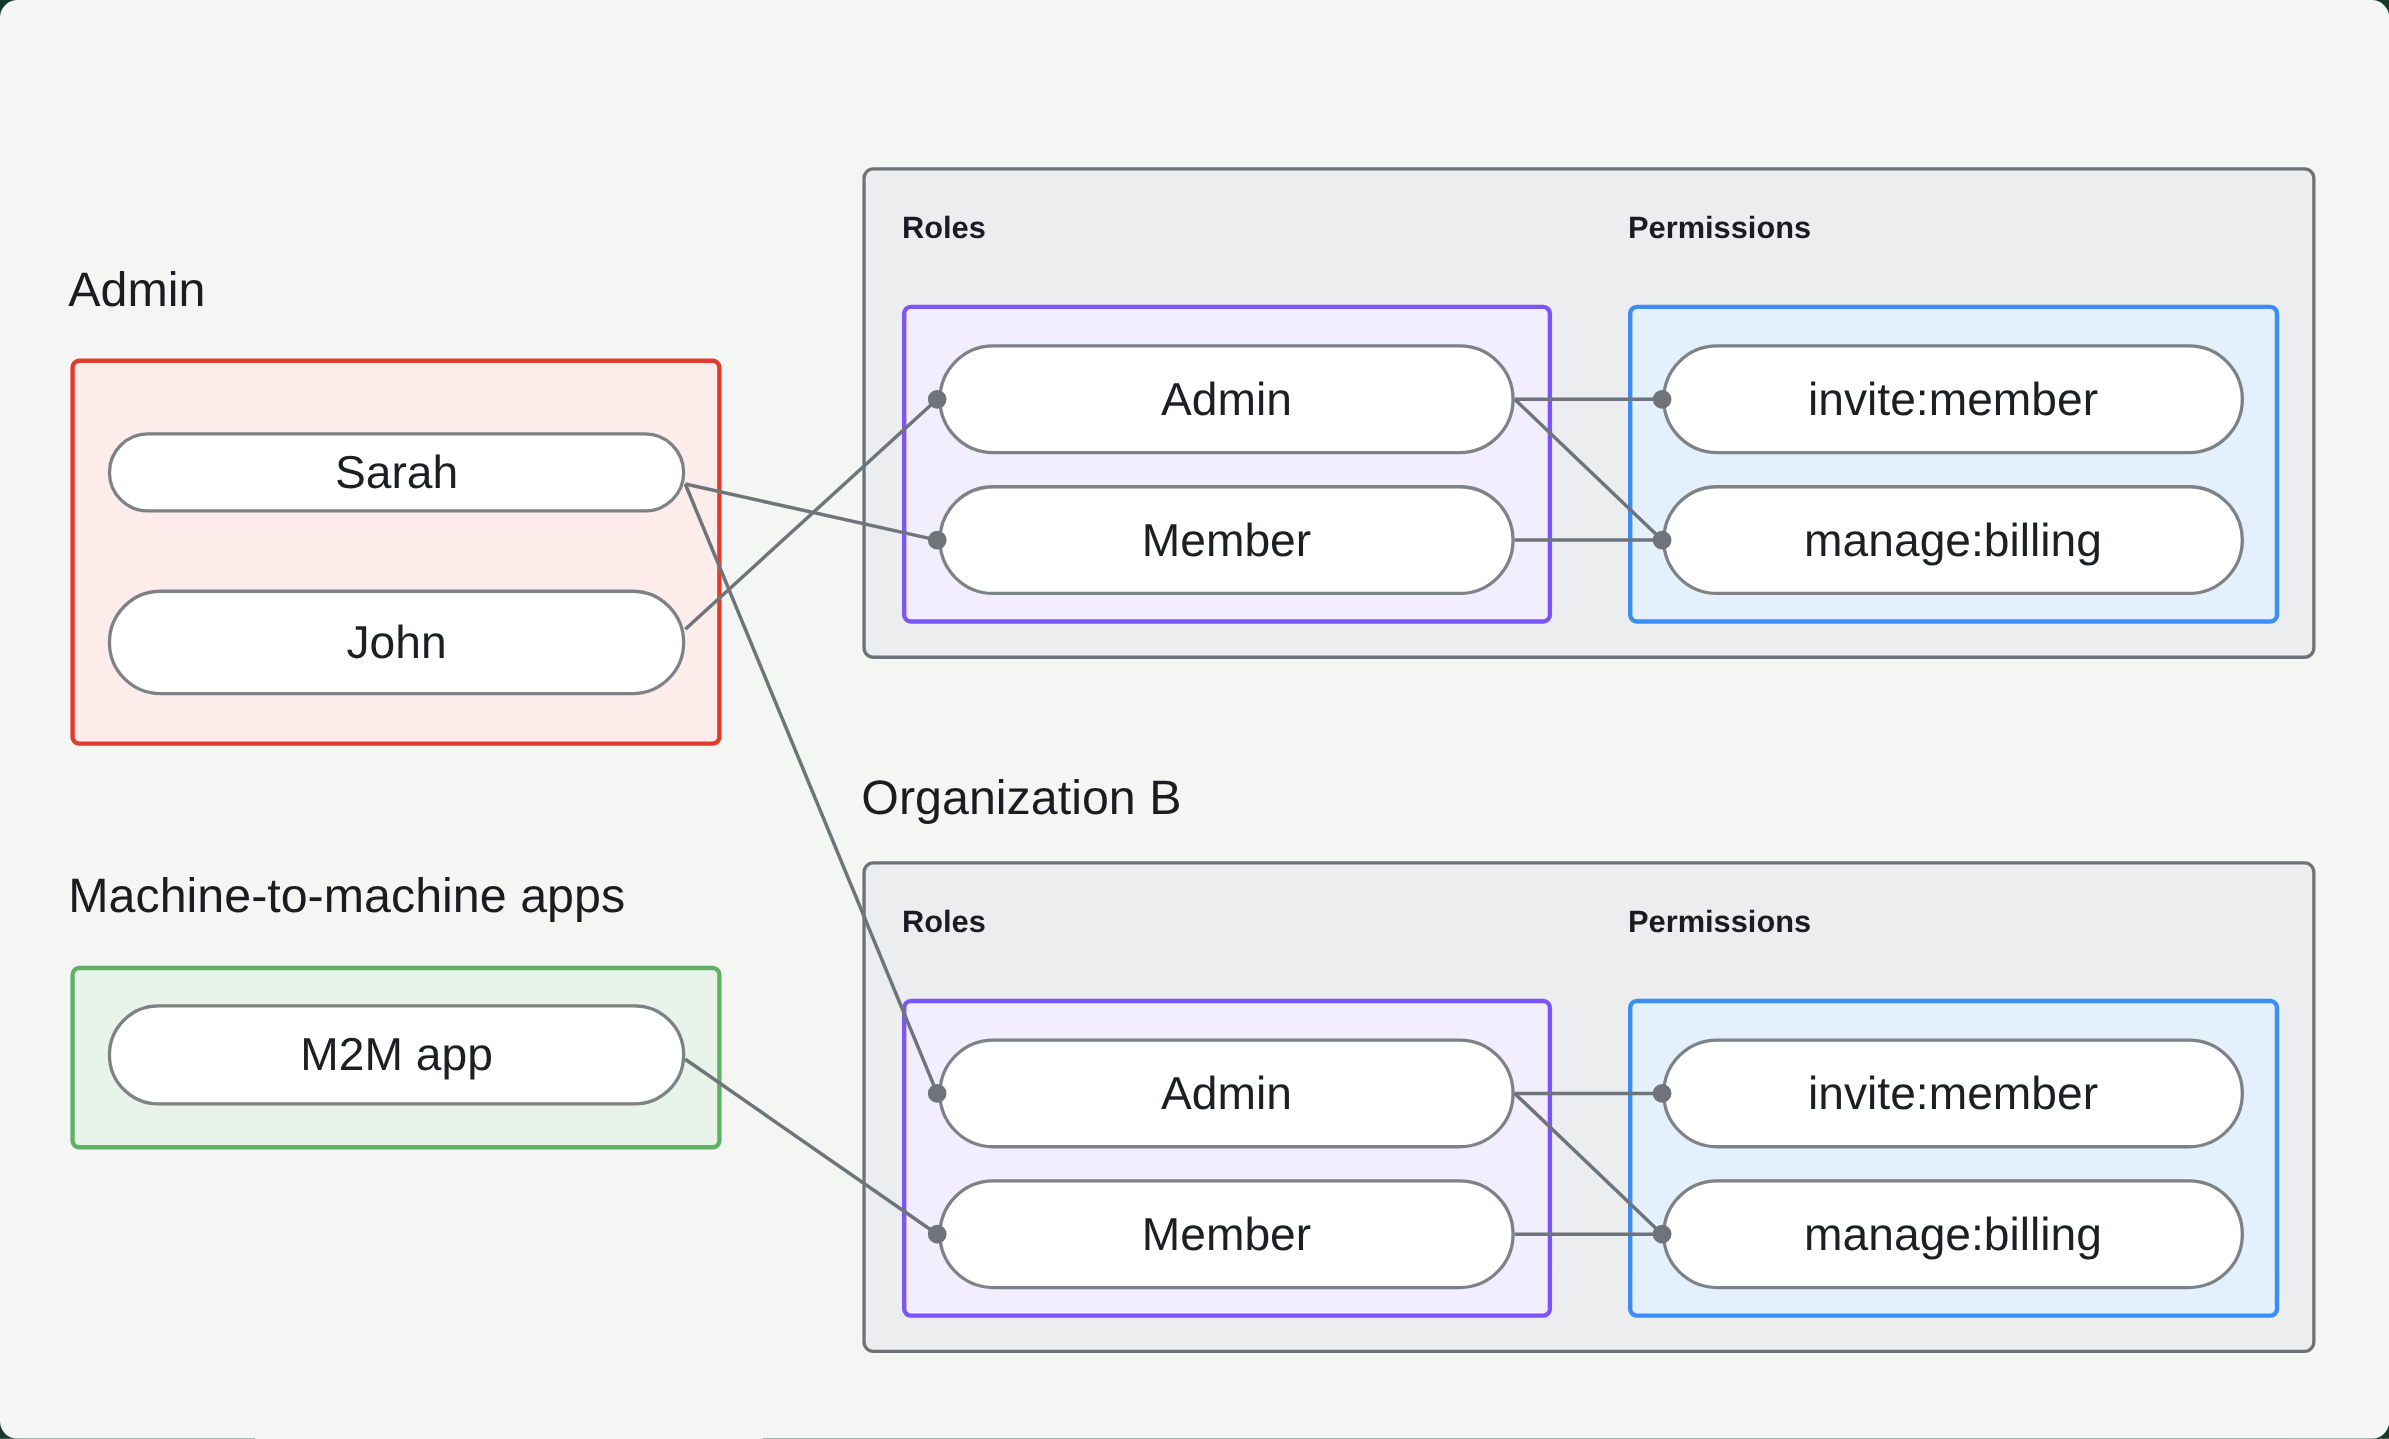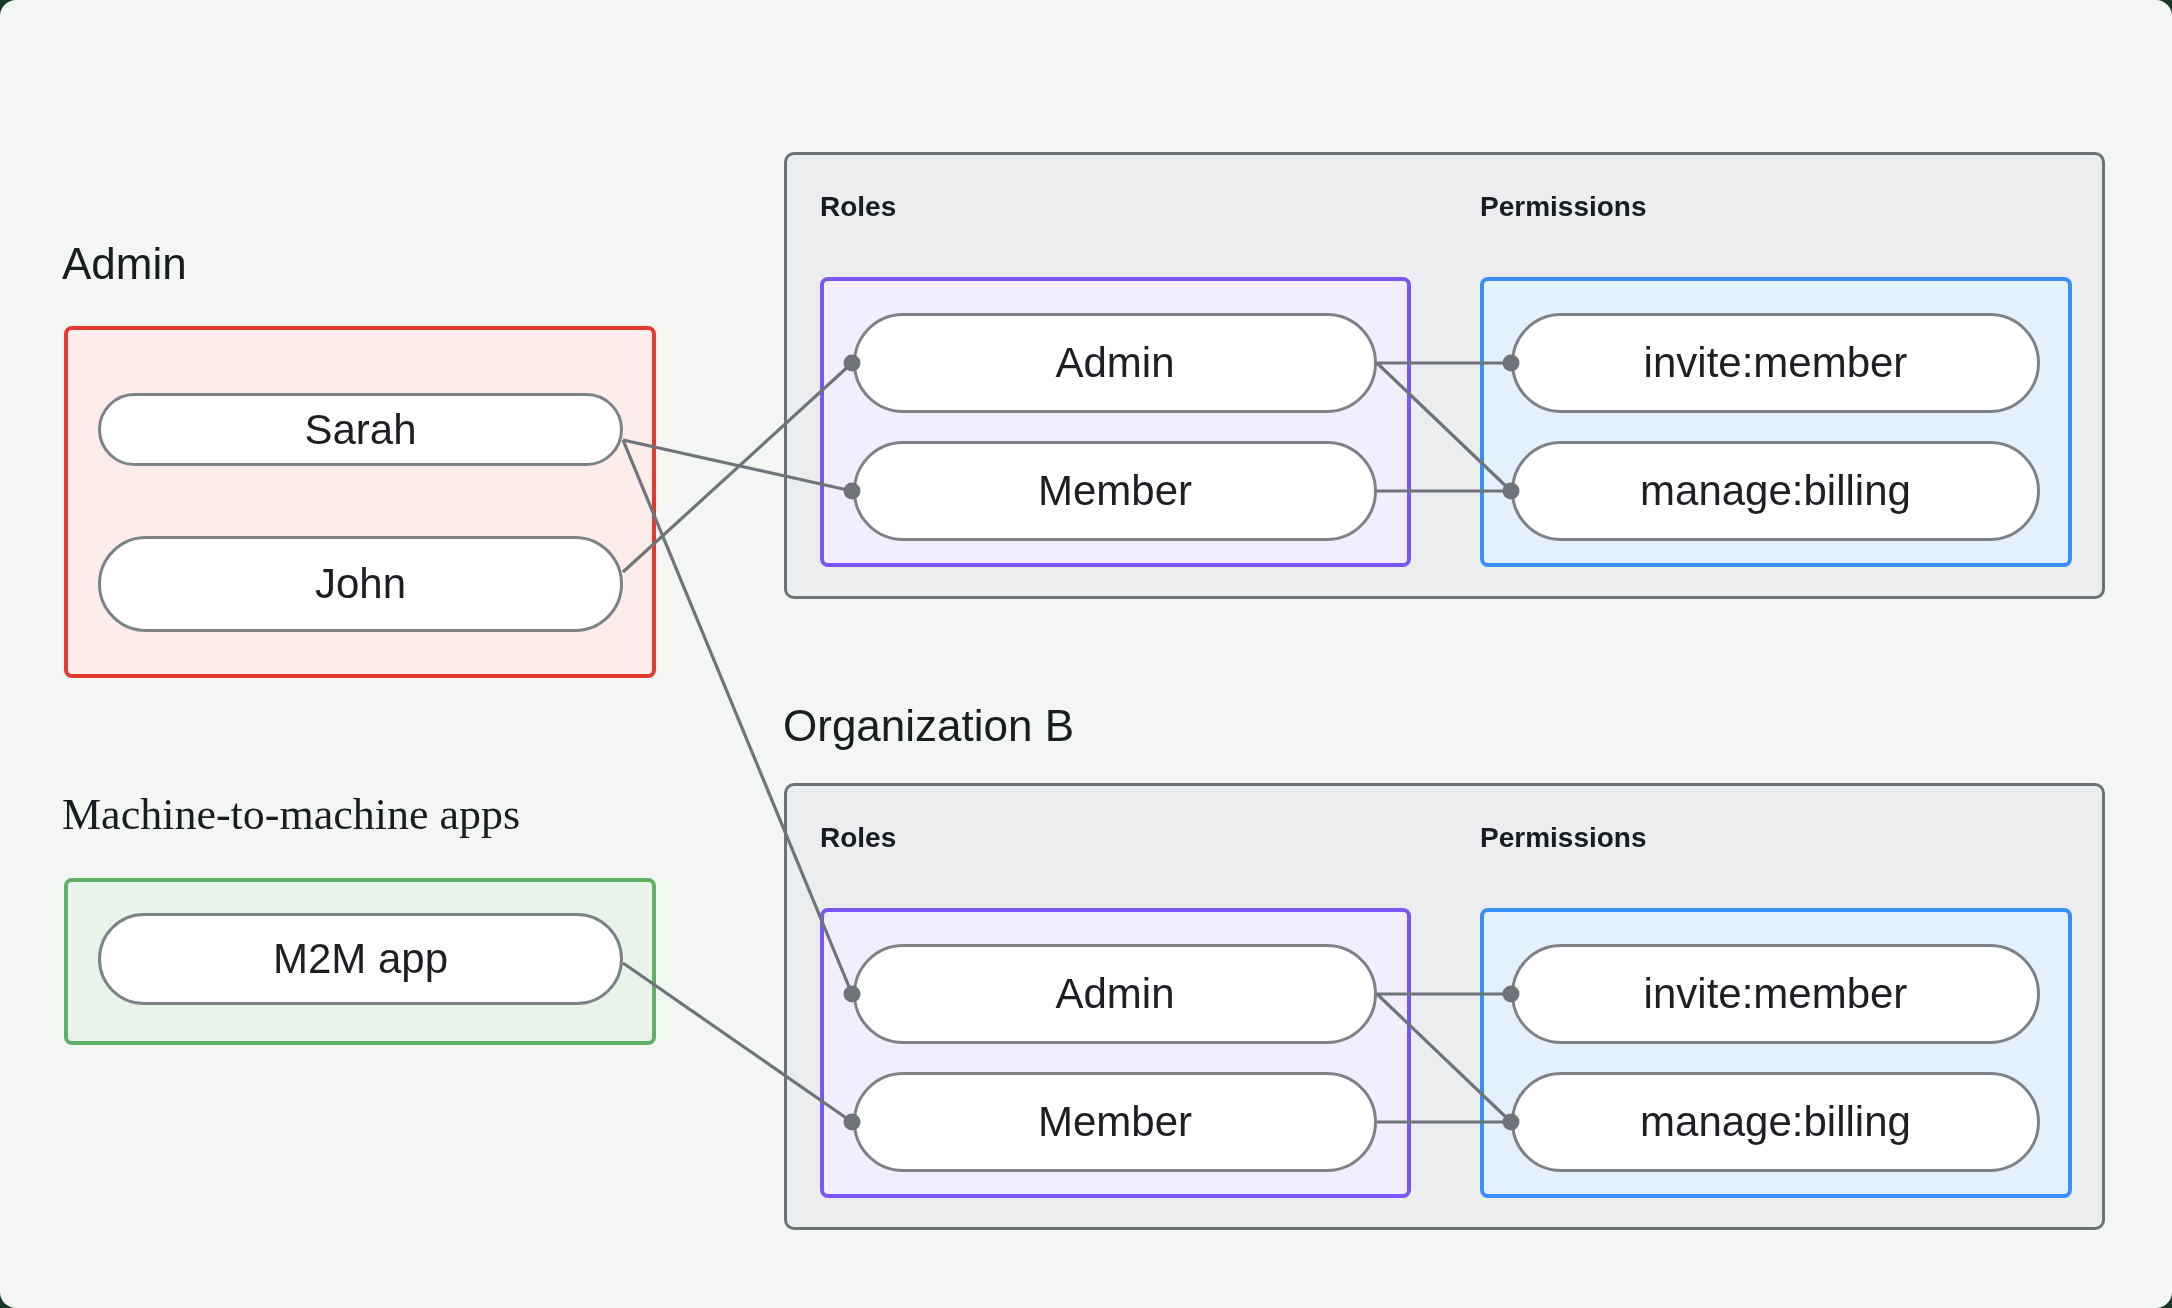--- a/index.html
+++ b/index.html
@@ -68,21 +68,21 @@
 
   <div class="label" style="left:62px;top:238px;">Admin</div>
   <div class="box red-box" style="left:64px;top:326px;width:592px;height:352px;"></div>
   <div class="pill" style="left:98px;top:393px;width:525px;height:73px;">
     <span>Sarah</span>
   </div>
   <div class="pill" style="left:98px;top:524px;width:525px;height:96px;margin-top:12px;">
     <span>John</span>
   </div>
 
-  <div class="label" style="left:62px;top:789px;font-family:Liberation Serif, serif;">Machine-to-machine apps</div>
+  <div class="label" style="left:62px;top:789px;">Machine-to-machine apps</div>
   <div class="box green-box" style="left:64px;top:878px;width:592px;height:167px;"></div>
   <div class="pill" style="left:98px;top:913px;width:525px;height:92px;">
     <span>M2M app</span>
   </div>
 
   <div class="box org-box" style="left:784px;top:152px;width:1321px;height:447px;"></div>
   <div class="sublabel" style="left:820px;top:190px;">Roles</div>
   <div class="sublabel" style="left:1480px;top:190px;">Permissions</div>
   <div class="box purple-box" style="left:820px;top:277px;width:591px;height:290px;"></div>
   <div class="box blue-box" style="left:1480px;top:277px;width:592px;height:290px;"></div>

